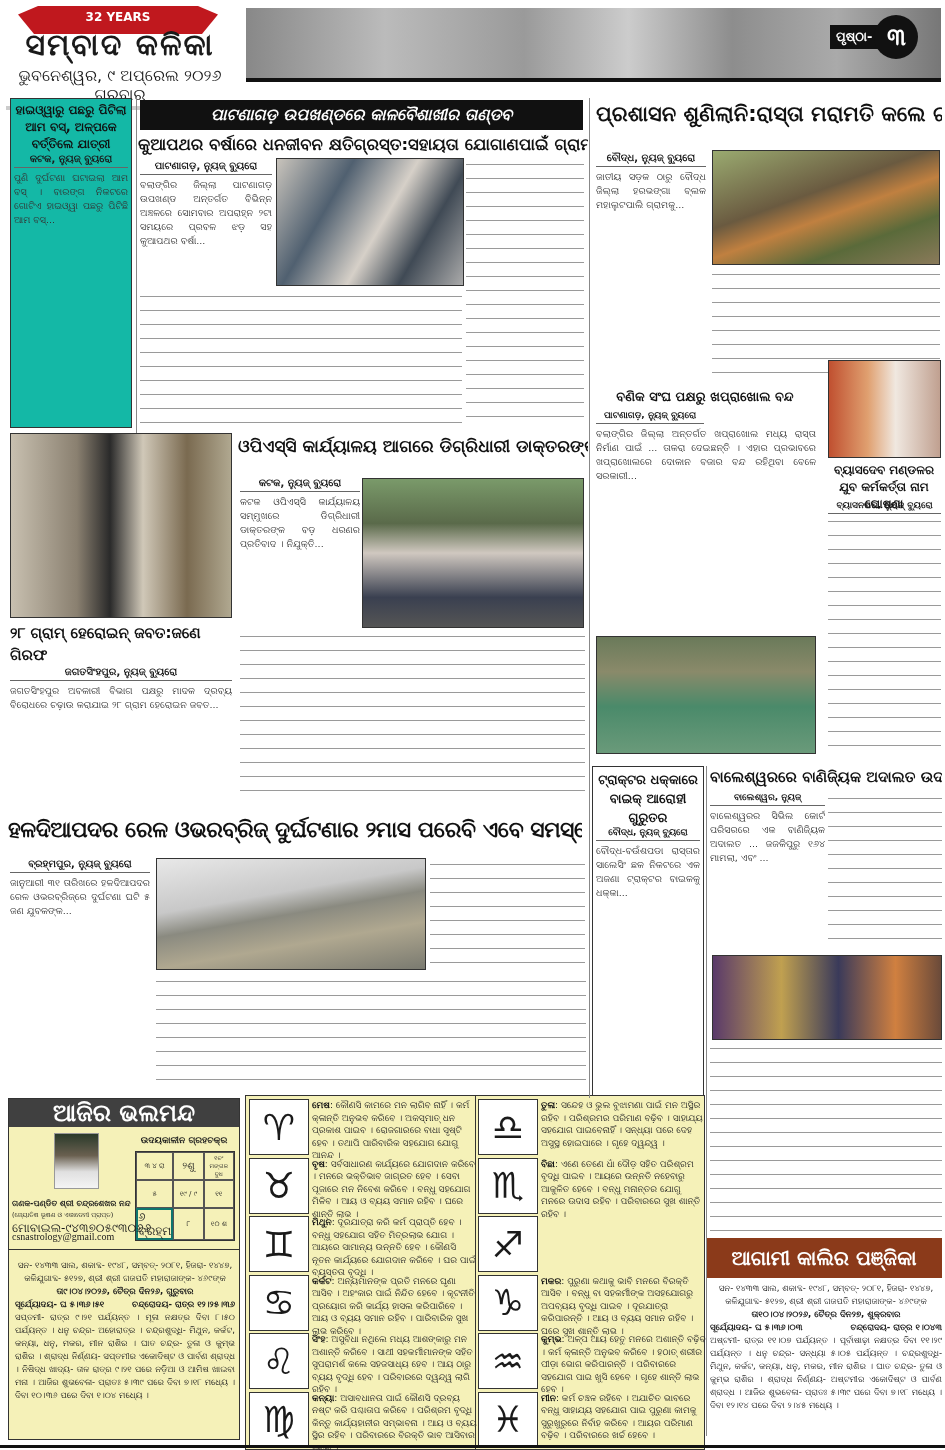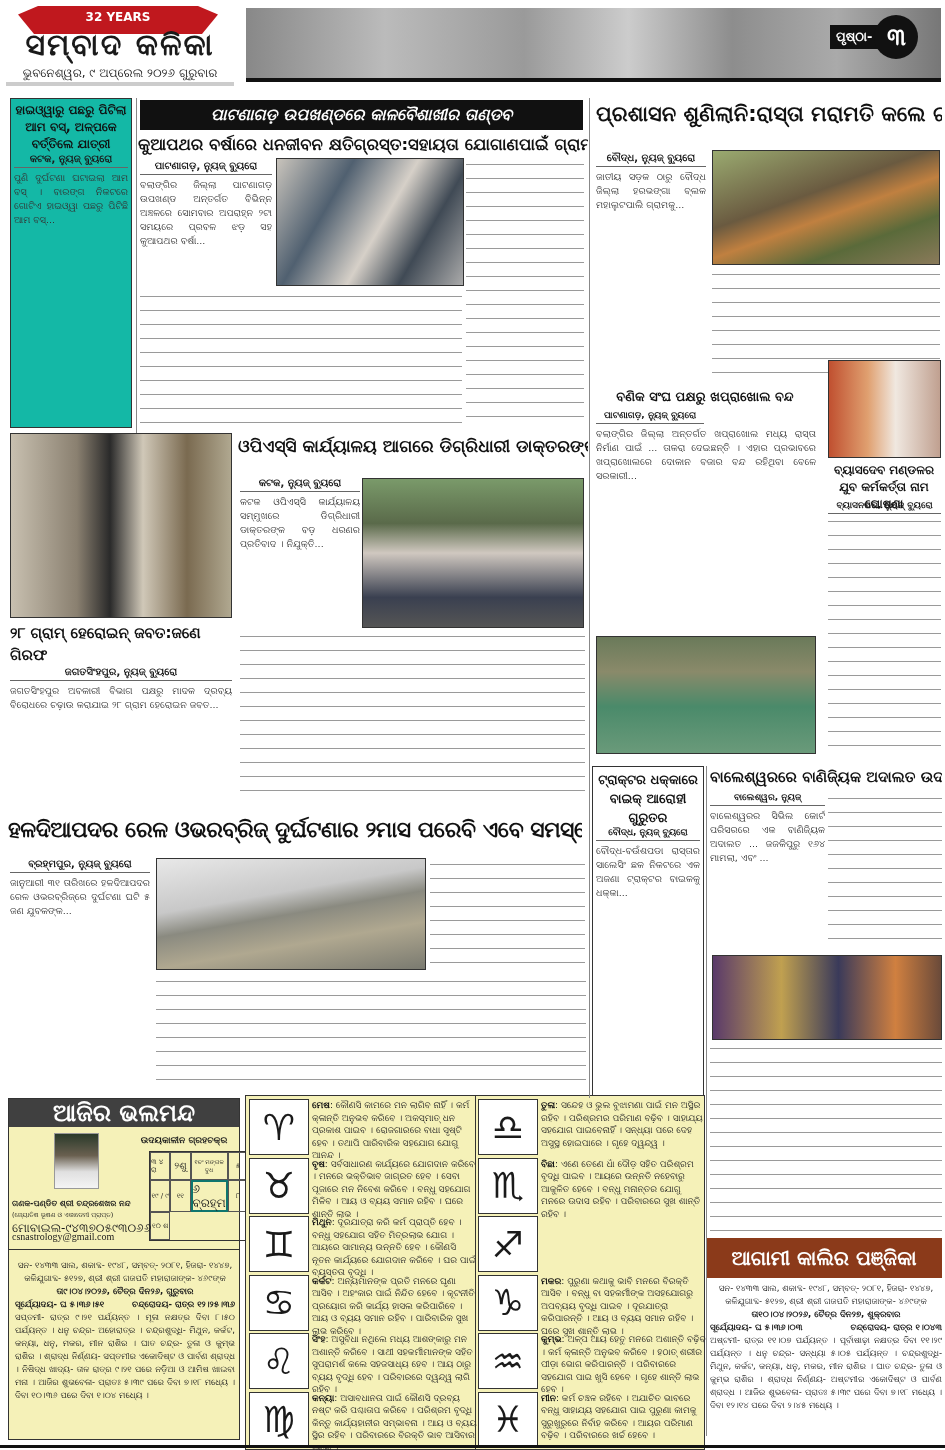--- a/index.html
+++ b/index.html
@@ -3,21 +3,21 @@
 <meta charset="utf-8">
 <style>
   *{box-sizing:border-box;margin:0;padding:0}
   html,body{width:945px;height:1450px;background:#fff;overflow:hidden}
   body{font-family:"DejaVu Sans",sans-serif;color:#1a1a1a;position:relative}
   .abs{position:absolute}
   
   #masthead{left:0;top:0;width:945px;height:92px}
   #ribbon{left:18px;top:6px;width:200px;height:28px;background:#c0181e;color:#fff;font-weight:bold;font-size:12px;line-height:22px;text-align:center;clip-path:polygon(0 30%,10% 0,90% 0,100% 30%,92% 100%,8% 100%)}
   #paper-name{left:6px;top:28px;width:228px;font-family:"DejaVu Serif",serif;font-size:30px;font-weight:bold;line-height:34px;text-align:center;letter-spacing:2px}
-  #dateline{left:6px;top:66px;width:228px;font-size:12px;text-align:center;border-bottom:4px solid #ccc;padding-bottom:2px}
+  #dateline{left:6px;top:66px;width:228px;font-size:16px;text-align:center;border-bottom:4px solid #ccc;padding-bottom:2px}
   #banner{left:246px;top:8px;width:695px;height:74px;background:linear-gradient(90deg,#888,#bbb 20%,#9a9a9a 40%,#ccc 55%,#8d8d8d 70%,#aaa 85%,#777);border-bottom:4px solid #111}
   #page-tag{left:830px;top:18px;height:38px;display:flex;align-items:center}
   #page-tag .lbl{background:#111;color:#fff;font-size:13px;padding:4px 6px;font-weight:bold}
   #page-tag .num{background:#111;color:#fff;width:44px;height:44px;border-radius:50%;font-size:24px;font-weight:bold;display:flex;align-items:center;justify-content:center;margin-left:-4px}
   
   .col-text{font-size:9.5px;line-height:14px;color:#333;text-align:justify;overflow:hidden}
   .byline{font-size:10px;text-align:center;font-weight:bold;border-bottom:1px solid #666;padding-bottom:2px;margin-bottom:3px}
   .hl{font-weight:bold;color:#111}
   .photo{background:linear-gradient(135deg,#6d7d5a,#a5a58a 40%,#55644a 70%,#8a8a7a);border:1px solid #333}
   .boxed{border:1px solid #333}
@@ -120,21 +120,21 @@
   <div class="col-text" style="height:150px">ବାଲେଶ୍ୱରର ସିଭିଲ କୋର୍ଟ ପରିସରରେ ଏକ ବାଣିଜ୍ୟିକ ଅଦାଲତ ... ଜଜକିପୁରୁ ୧୬୪ ମାମଲା, ଏବଂ ...</div>
 </div>
 <div class="abs lines" style="left:828px;top:792px;width:114px;height:160px"></div>
 <div class="abs photo" style="left:712px;top:955px;width:230px;height:85px;background:linear-gradient(90deg,#5a3a6a,#c0a050 30%,#3a3a5a 55%,#d08040 80%,#6a4a3a)"></div>
 <div class="abs lines" style="left:710px;top:1042px;width:232px;height:190px"></div>
 
 <div id="astro" class="abs">
   <div id="astro-title">ଆଜିର ଭଲମନ୍ଦ</div>
   <div style="position:absolute;left:45px;top:34px;width:45px;height:56px;background:linear-gradient(180deg,#2a3a2a,#6a6050 40%,#e0e0e0 70%,#f4f4f4);border:1px solid #999"></div>
   <div style="position:absolute;left:120px;top:36px;width:110px;font-size:9px;text-align:center;font-weight:bold">ଉଦୟକାଳୀନ ଗ୍ରହଚକ୍ର</div>
-  <div style="position:absolute;left:140px;top:52px;width:100px;height:90px;border:1px solid #333;display:grid;grid-template-columns:repeat(4,1fr);grid-template-rows:repeat(3,1fr)">
+  <div style="position:absolute;left:126px;top:52px;width:100px;height:90px;border:1px solid #333;display:grid;grid-template-columns:repeat(3,1fr);grid-template-rows:repeat(3,1fr)">
     <div style="border:1px solid #555;font-size:7px;display:flex;align-items:center;justify-content:center">୩ ୪ ରା</div>
     <div style="border:1px solid #555;font-size:10px;display:flex;align-items:center;justify-content:center">୨ଶୁ</div>
     <div style="border:1px solid #555;font-size:6px;display:flex;align-items:center;justify-content:center;text-align:center">୧ଚଂ ମଙ୍ଗଳ ବୁଧ</div>
     <div style="border:1px solid #555;font-size:7px;display:flex;align-items:center;justify-content:center">୫</div>
     <div style="border:1px solid #555;font-size:7px;display:flex;align-items:center;justify-content:center">୧୯ / ୯</div>
     <div style="border:1px solid #555;font-size:7px;display:flex;align-items:center;justify-content:center">୧୧</div>
     <div style="border:2px solid #0f766e;font-size:12px;display:flex;align-items:center;justify-content:center">୬ ବ୍ରହ୍ମ</div>
     <div style="border:1px solid #555;font-size:7px;display:flex;align-items:center;justify-content:center">୮</div>
     <div style="border:1px solid #555;font-size:7px;display:flex;align-items:center;justify-content:center">୧୦ ଶ</div>
   </div>

